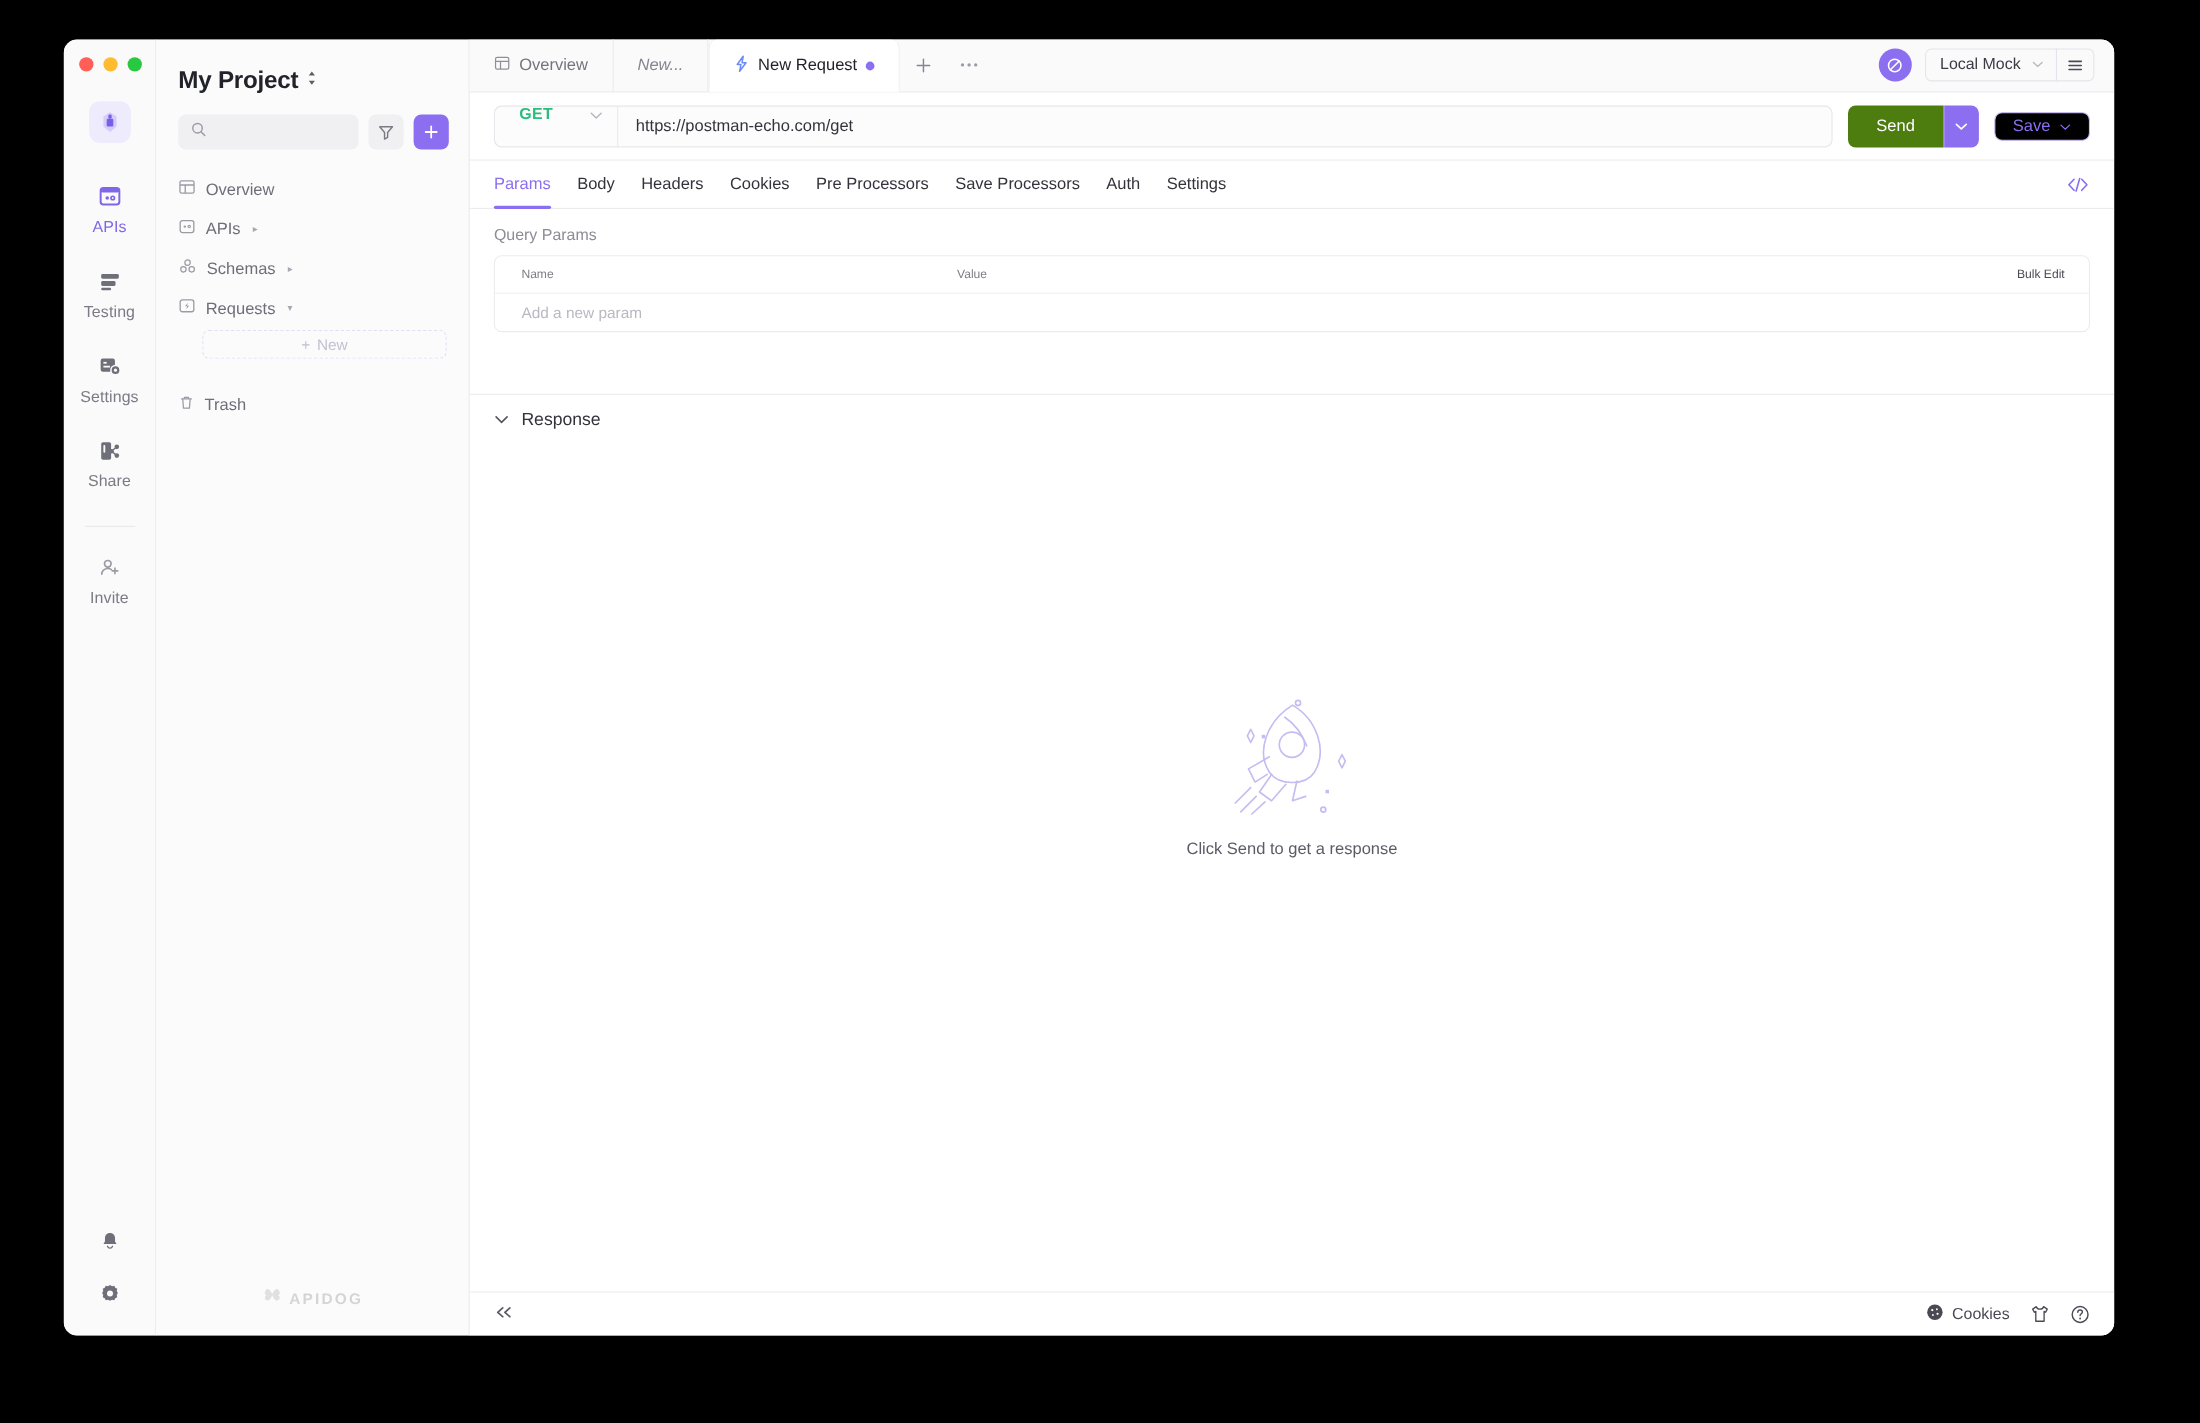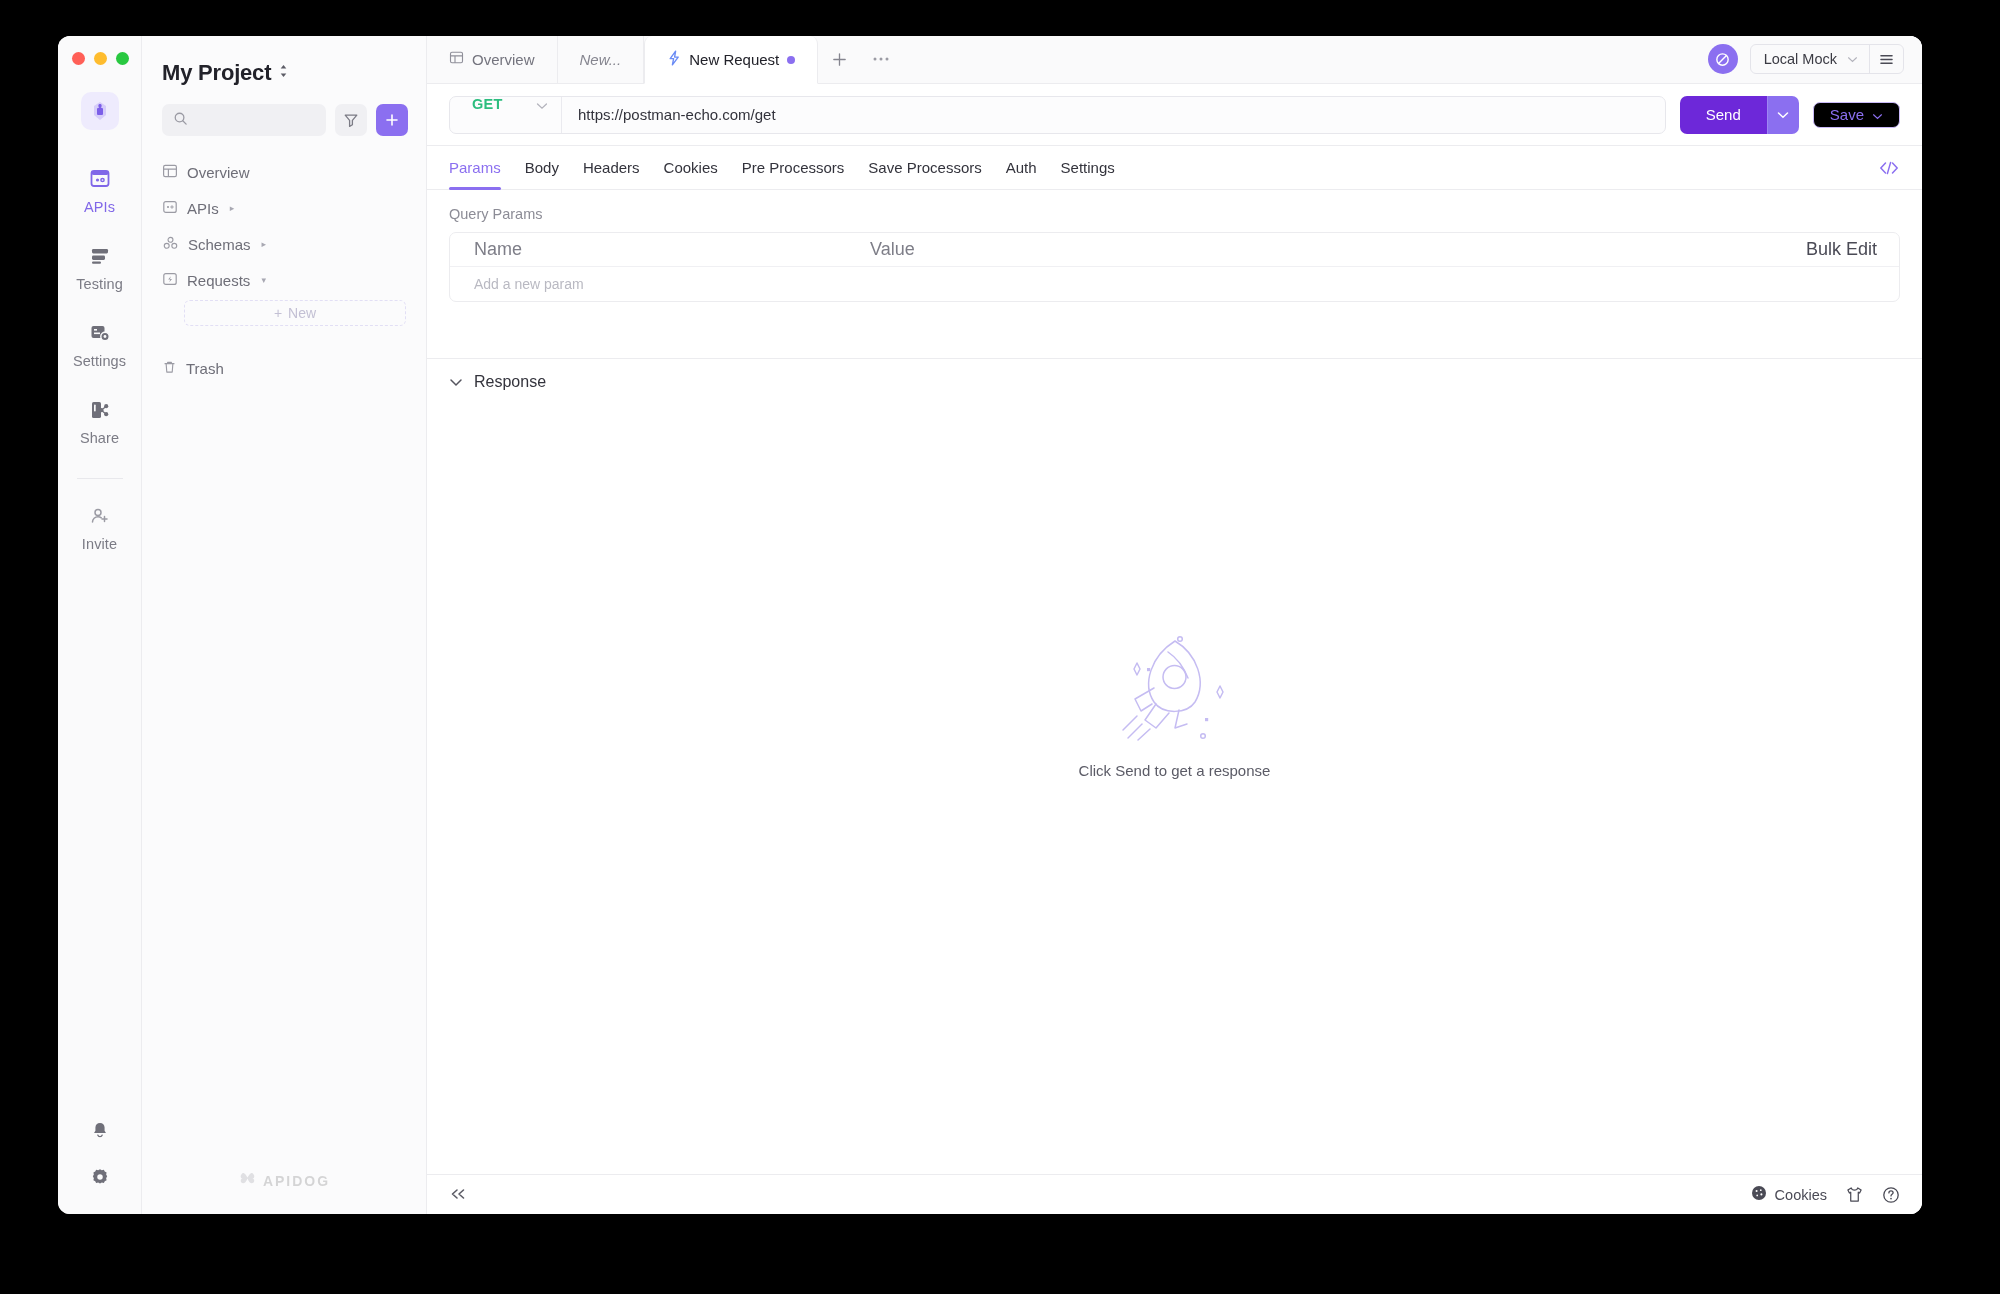--- a/index.html
+++ b/index.html
@@ -189,21 +189,21 @@
     border-right: 1px solid #eaeaef; cursor: pointer;
   }
   #method-label { font-size: 14.5px; font-weight: 700; color: #2bbd7e; letter-spacing: .3px; }
   #url-input {
     flex: 1; border: none; outline: none; background: transparent;
     font-size: 15px; color: #33333c; padding: 0 16px; height: 38px;
     font-family: "Liberation Sans", sans-serif;
   }
   #send-group { display: flex; margin-left: 14px; }
   #send-btn {
-    height: 38px; background: #6d28d9; color: #fff;
+    height: 38px; background: #4d7c0f; color: #fff;
     border: none; border-radius: 7px 0 0 7px;
     padding: 0 26px; font-size: 15px; cursor: pointer;
     font-family: "Liberation Sans", sans-serif;
   }
   #send-caret {
     height: 38px; width: 32px; background: #8b6ff0;
     border-radius: 0 7px 7px 0; border-left: 1px solid #9e86f3;
     display: flex; align-items: center; justify-content: center;
     color: #fff; cursor: pointer;
   }
@@ -234,21 +234,21 @@
     margin-left: auto; color: #8b6ff0; cursor: pointer;
     display: flex; align-items: center;
   }
 
   
   #params-area { padding: 16px 22px 0 22px; }
   #qp-label { font-size: 14.5px; color: #8c8c96; margin-bottom: 10px; }
   #param-table { border: 1px solid #ececef; border-radius: 7px; overflow: hidden; }
   #param-head {
     height: 34px; display: flex; align-items: center;
-    border-bottom: 1px solid #f0f0f3; font-size: 18px; color: #7e7e88;
+    border-bottom: 1px solid #f0f0f3; font-size: 11px; color: #7e7e88;
   }
   .ph-name { padding-left: 24px; width: 420px; }
   .ph-value { width: 680px; }
   .ph-bulk { margin-left: auto; padding-right: 22px; color: #4a4a55; cursor: pointer; }
   #param-row {
     height: 34px; display: flex; align-items: center;
     padding-left: 24px; font-size: 14px; color: #b9b9c2;
   }
 
   

